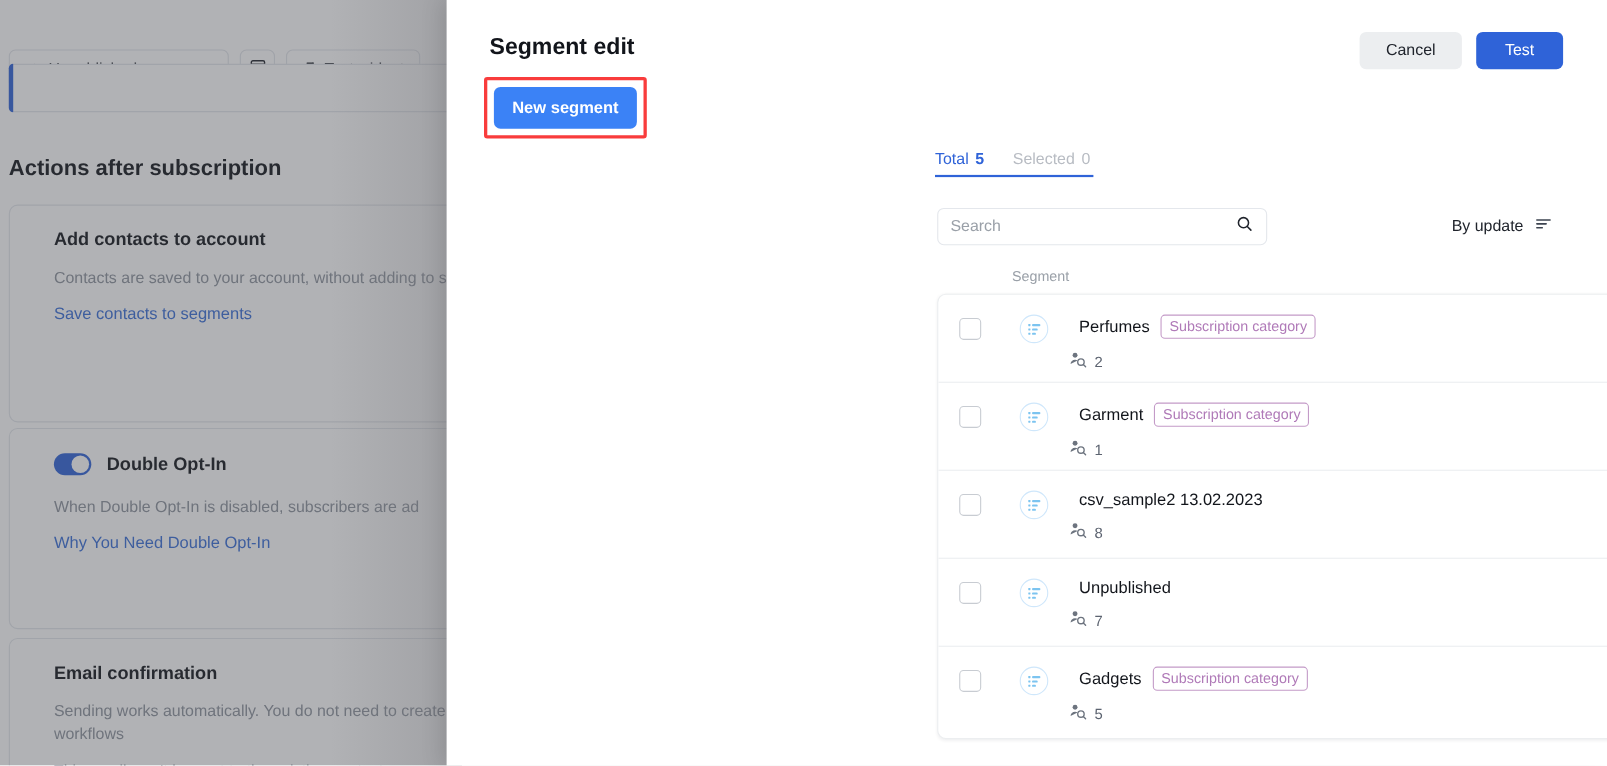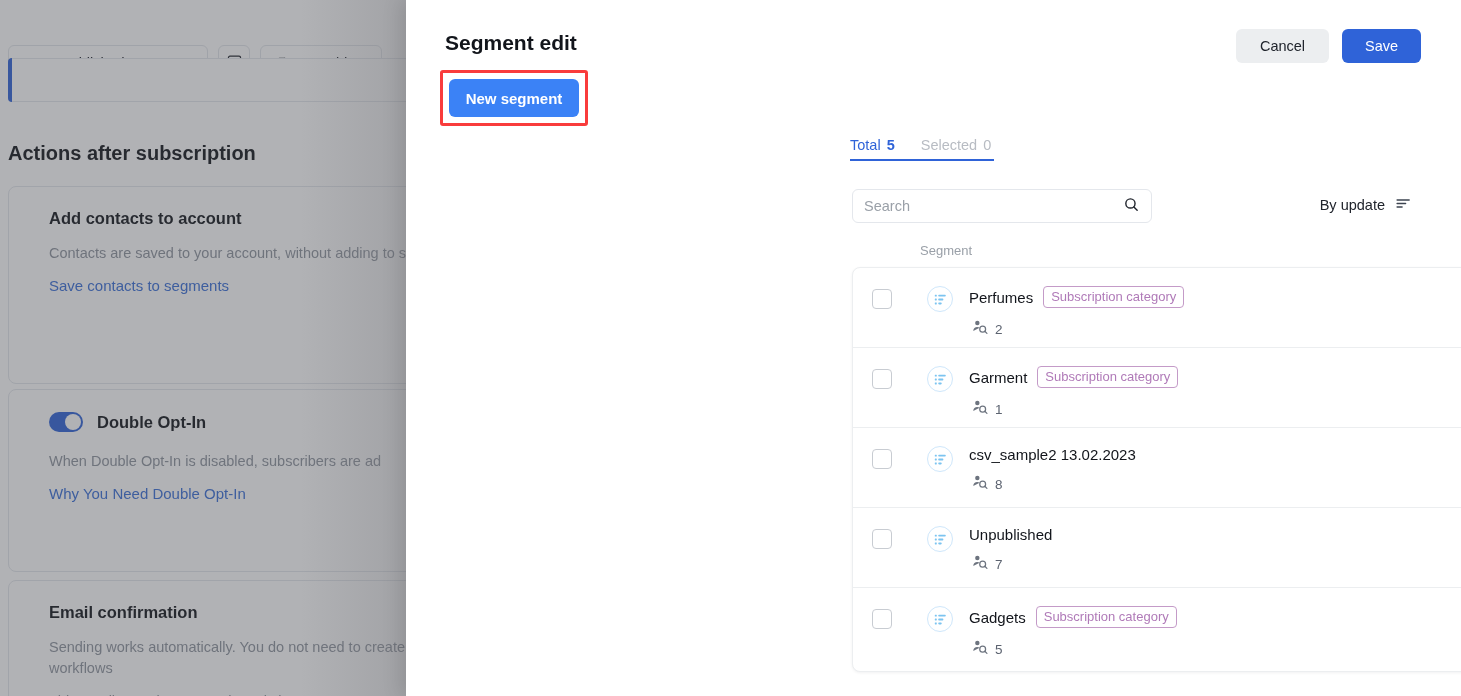--- a/index.html
+++ b/index.html
@@ -231,21 +231,21 @@
     cursor: pointer;
   }
   .seg-icon {
     width: 26px; height: 26px; border-radius: 50%;
     border: 1px solid #cfe7fb; background: #fff;
     margin-left: 35px; flex: none;
     display: flex; align-items: center; justify-content: center;
   }
   .row-main { margin-left: 16px; flex: 1; }
   .row-title-line { display: flex; align-items: center; gap: 10px; }
-  .seg-name { font-size: 15px; color: #12151b; white-space: nowrap; }
+  .seg-name { font-size: 15px; color: #12151b; white-space: nowrap; margin-left: 12px; }
   .badge {
     border: 1px solid #c49bc8; border-radius: 4px;
     color: #b07ab8; font-size: 13px;
     padding: 2px 7px 3px;
     white-space: nowrap;
   }
   .row-sub {
     display: flex; align-items: center; gap: 7px;
     margin-top: 11px; margin-left: 3px;
   }
@@ -329,21 +329,21 @@
   <div class="bg-dim"></div>
   <div class="bg-dim-grad"></div>
 </div>
 
 <div class="modal">
 
   <div class="modal-header">
     <div class="modal-title">Segment edit</div>
     <div class="header-actions">
       <button class="btn btn-cancel">Cancel</button>
-      <button class="btn btn-done">Save</button>
+      <button class="btn btn-done">Test</button>
     </div>
   </div>
 
   <div class="newseg-wrap">
     <button class="btn-newseg">New segment</button>
   </div>
 
   <div class="tabs">
     <div class="tab active">
       <span>Total</span>

